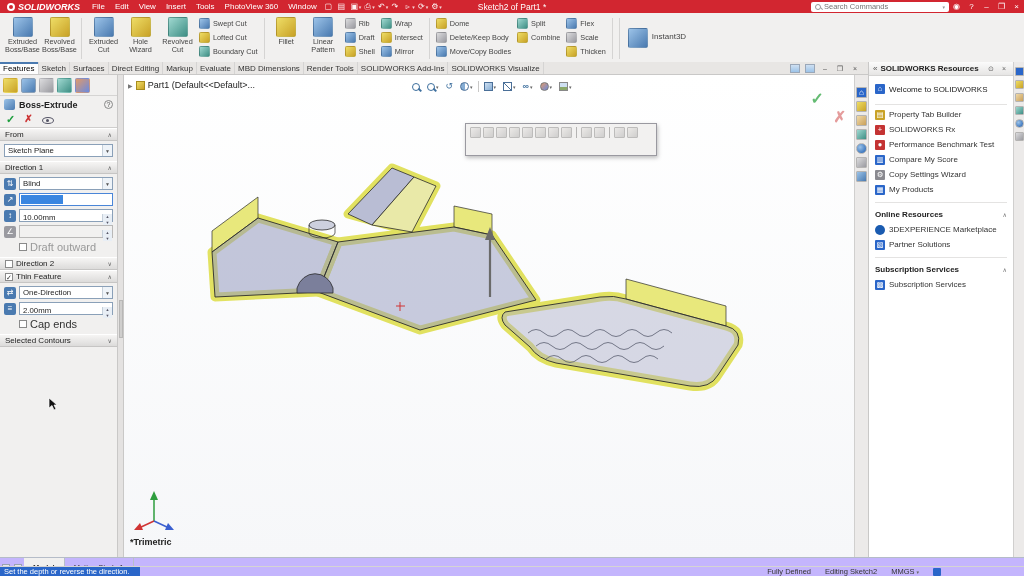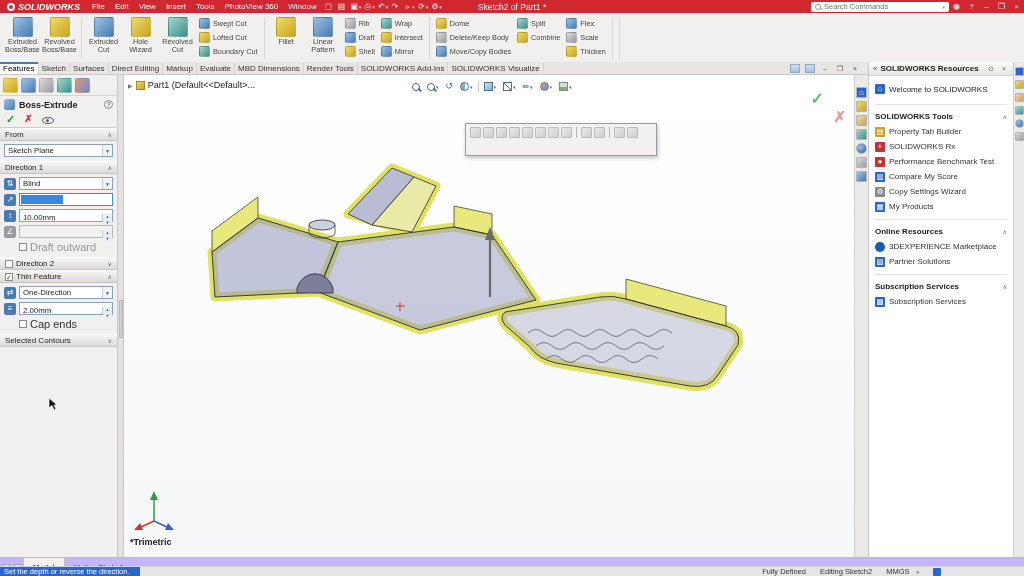--- a/index.html
+++ b/index.html
@@ -169,25 +169,25 @@
     border-left:1px solid #d0cfce;display:flex;flex-direction:column;align-items:center;gap:4px;
     padding-top:5px;z-index:6}
   .rs-ico{width:9px;height:9px;border:1px solid #b5b4b3;border-radius:1px}
 
   
   .bottom-tabs{position:absolute;left:0;top:557px;width:1024px;height:19px;background:#c4b5fd;
     border-top:1px solid #b5bcc8;display:flex;align-items:stretch;font-size:7.5px;color:#333;z-index:10}
   .bt-ico{width:8px;height:6px;border:1px solid #9aa2b0;background:#e4e8ee;margin:1px 2px;align-self:center}
   .btab{padding:0 9px;display:flex;align-items:center;border-right:1px solid #b8bfca;cursor:default}
   .btab.active{background:#f1f0ef;font-weight:bold}
-  .statusbar{position:absolute;left:0;top:566px;width:1024px;height:10px;background:#e5e5e5;
+  .statusbar{position:absolute;left:0;top:566px;width:1024px;height:10px;background:#c4b5fd;
     border-top:1px solid #d5d4d3;display:flex;align-items:center;font-size:7.5px;color:#333;z-index:10}
   .sb-hint{background:#2a66c9;color:#fff;height:100%;display:flex;align-items:center;padding:0 10px 0 4px;white-space:nowrap}
   .sb-right{margin-left:auto;display:flex;align-items:center;gap:14px;margin-right:83px}
-  .sb-units{display:flex;align-items:center;gap:7px}
+  .sb-units{display:flex;align-items:center;gap:2px}
   .sb-caret{font-size:5px;color:#666}
   .sb-ico{width:8px;height:8px;background:#2a66c9;border-radius:1px}
 </style>
 </head>
 <body>
 
 <div class="titlebar">
   <div class="logo">
     <span class="gear"></span>
     <span>SOLIDWORKS</span>
@@ -342,20 +342,26 @@
           <span>Scale</span>
         </div>
       <div class="rsmall">
           <span class="ric-s cg"></span>
           <span>Thicken</span>
         </div>
     </div>
   </div>
   <div class="rsep"></div>
   <div class="rsep"></div>
+  <div class="rgroup">
+    <div class="rlarge wide">
+      <span class="ric cb"></span>
+      <span>Instant3D</span>
+    </div>
+  </div>
 </div>
 
 <div class="tabrow">
   <span class="rtab active">Features</span>
   <span class="rtab">Sketch</span>
   <span class="rtab">Surfaces</span>
   <span class="rtab">Direct Editing</span>
   <span class="rtab">Markup</span>
   <span class="rtab">Evaluate</span>
   <span class="rtab">MBD Dimensions</span>
@@ -631,24 +637,20 @@
     <span>SOLIDWORKS Resources</span>
     <span class="tp-hbtn">⊙</span>
     <span class="tp-hbtn">×</span>
   </div>
   <div class="tp-row">
     <span class="tp-ico k-blue">⌂</span>
     <span>Welcome to SOLIDWORKS</span>
   </div>
   <div class="tp-div"></div>
 
-  <div class="tp-sec-title">
-    <span>SOLIDWORKS Tools</span>
-    <span class="tp-chev">∧</span>
-  </div>
   <div class="tp-item">
       <span class="tp-ico k-gold">▤</span>
       <span>Property Tab Builder</span>
     </div>
   <div class="tp-item">
       <span class="tp-ico k-red">+</span>
       <span>SOLIDWORKS Rx</span>
     </div>
   <div class="tp-item">
       <span class="tp-ico k-red">●</span>

